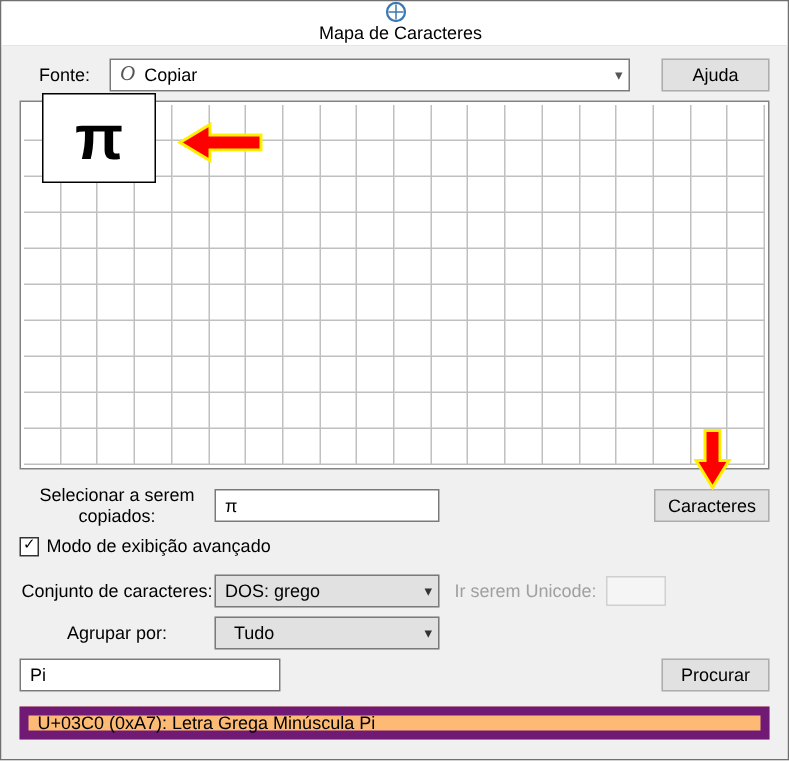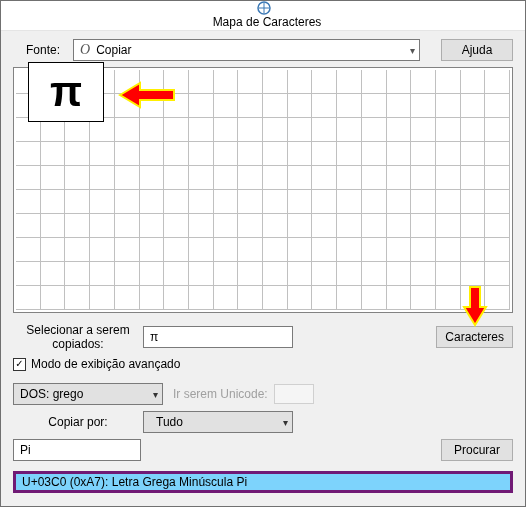--- a/index.html
+++ b/index.html
@@ -152,22 +152,22 @@
     font-size: 10px; line-height: 1;
   }
   .disabled-label { color: #a0a0a0; }
   .disabled-box {
     width: 40px; height: 20px;
     border: 1px solid #d0d0d0;
     background: #f5f5f5;
     margin-left: 6px;
   }
   .statusbar {
-    border: 3px solid #701a75;
-    background: #7dd3fc;
+    border: 6px solid #701a75;
+    background: #fdba74;
     height: 22px;
     display: flex;
     align-items: center;
     padding: 0 6px;
     margin-top: 4px;
   }
   
   .arrow {
     position: absolute;
     z-index: 10;
@@ -453,38 +453,39 @@
     <div class="row">
       <span class="check">
         <span>✓</span>
       </span>
       <span>Modo de exibição avançado</span>
     </div>
 
     <div style="height:6px;"></div>
 
     <div class="row">
+      <span class="label">Conjunto de caracteres:</span>
       <div class="combo" style="width:150px;">
         <span>DOS: grego</span>
         <span class="chev">▾</span>
       </div>
       <span style="margin-left:10px;" class="disabled-label">Ir serem Unicode:</span>
       <div class="disabled-box"></div>
     </div>
 
     <div class="row">
-      <span class="label">Copiar por:</span>
+      <span class="label">Agrupar por:</span>
       <div class="combo" style="width:150px;padding-left:12px;">
         <span>Tudo</span>
         <span class="chev">▾</span>
       </div>
     </div>
 
     <div class="row">
-      <div class="input" style="width:128px;">
+      <div class="input" style="width:174px;">
         <span>Pi</span>
       </div>
       <span style="flex:1;"></span>
       <div class="btn grey">
         <span>Procurar</span>
       </div>
     </div>
 
     <div class="statusbar">
       <span>U+03C0 (0xA7): Letra Grega Minúscula Pi</span>

